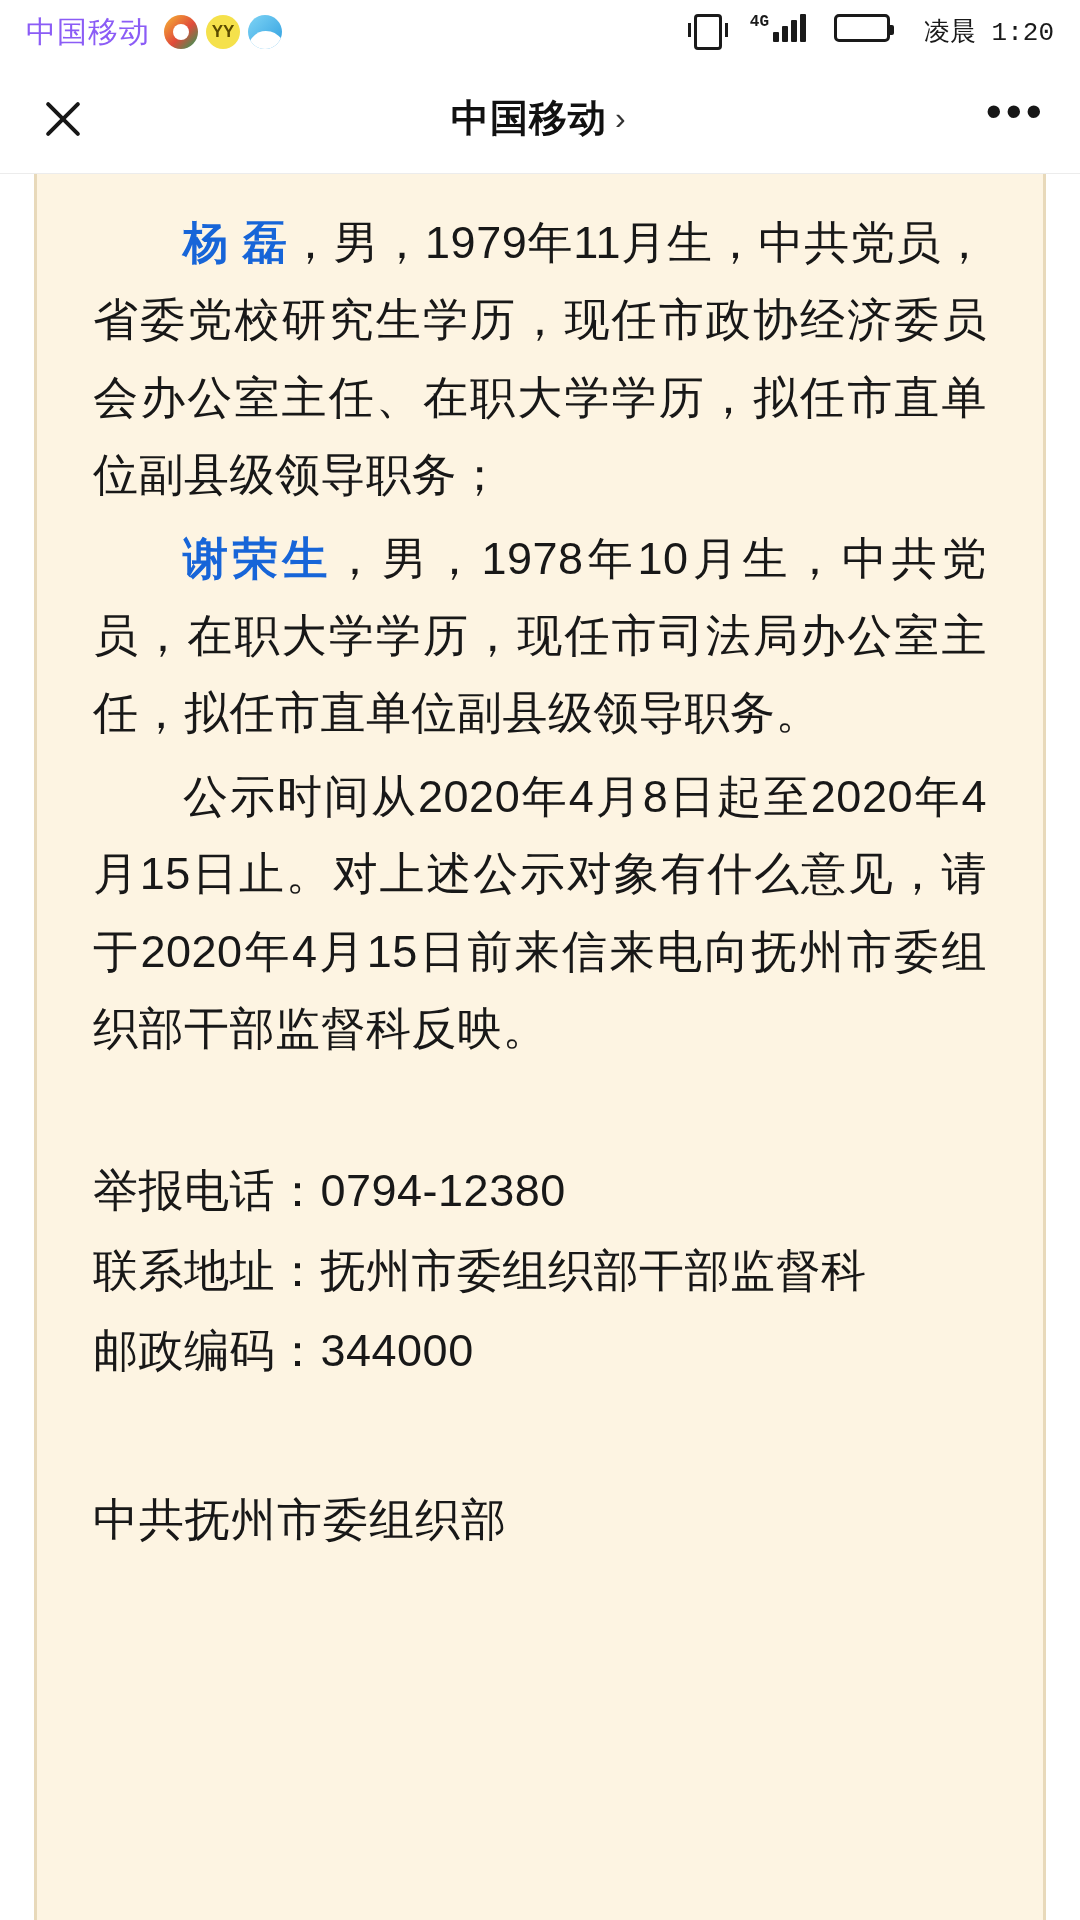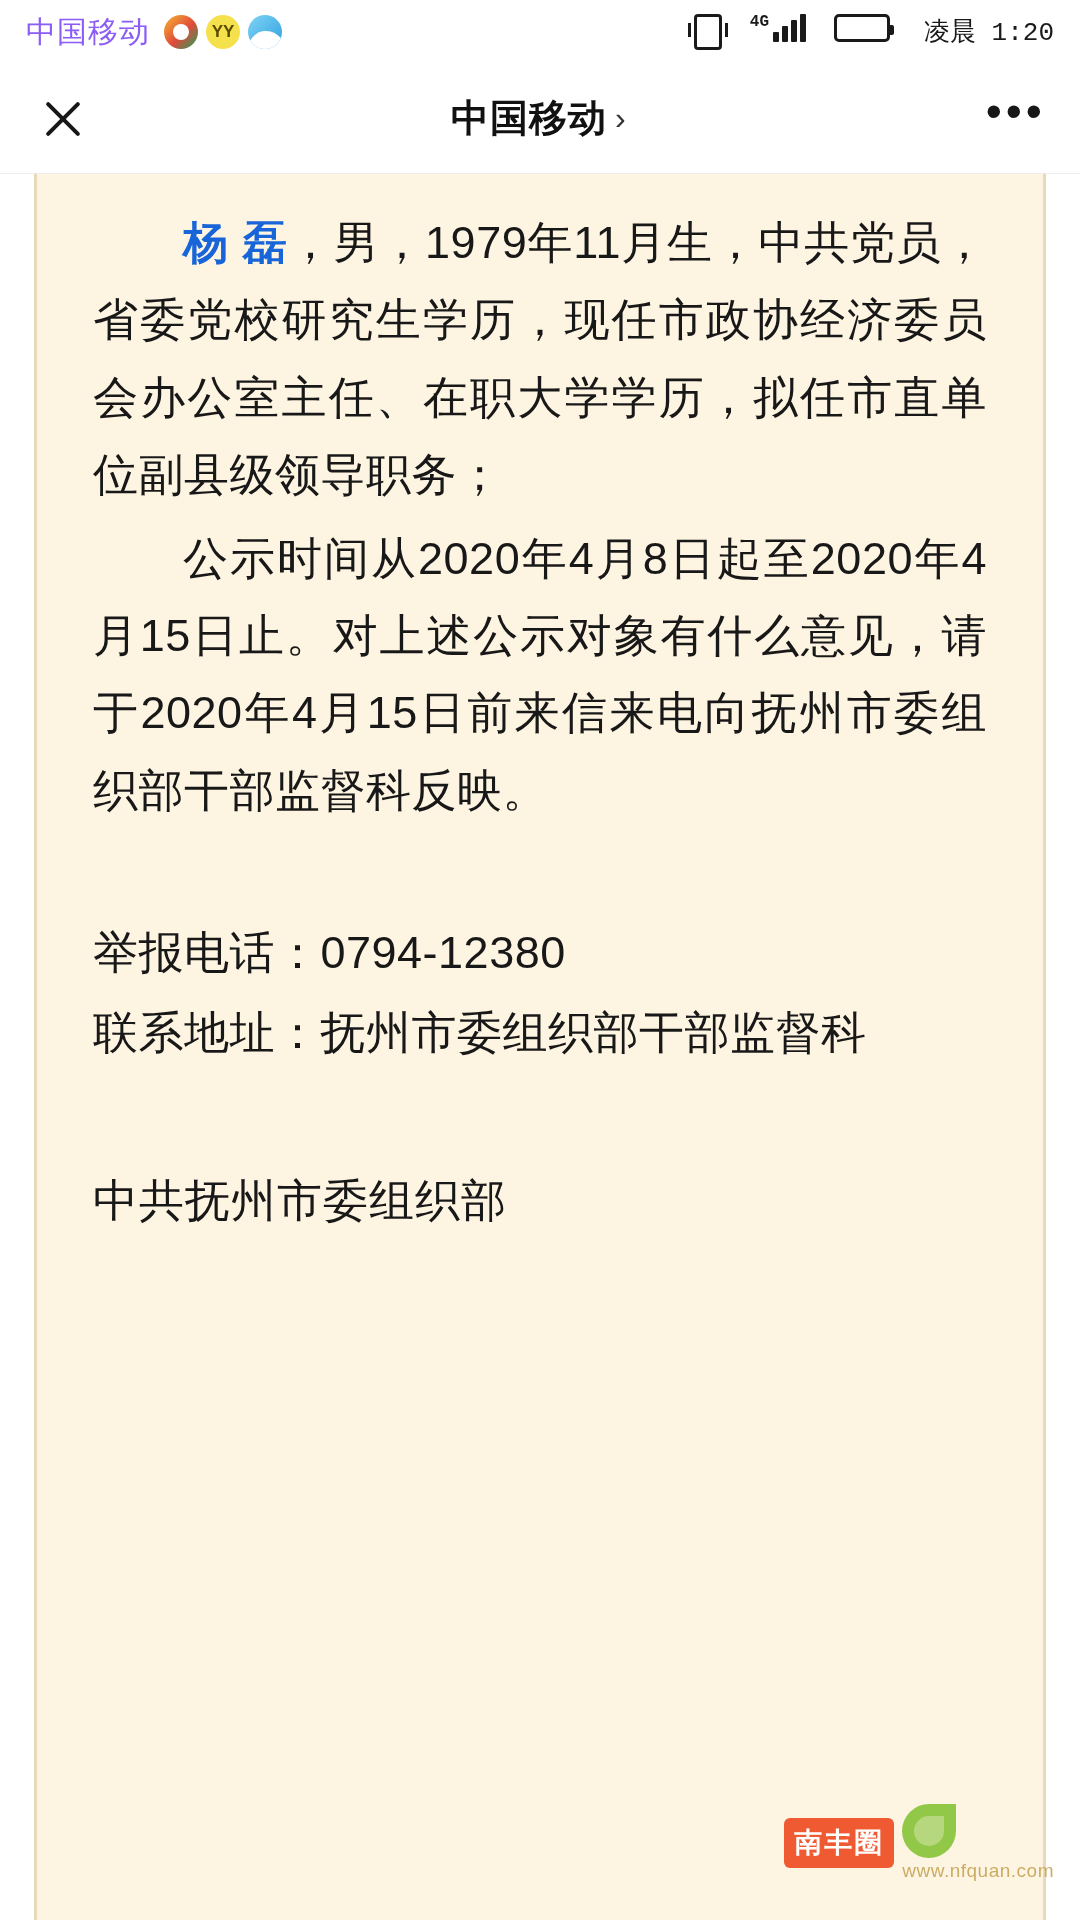--- a/index.html
+++ b/index.html
@@ -324,33 +324,30 @@
   <div class="nav-more">•••</div>
 </div>
 
 <div class="article-wrap">
   <div class="paper">
 
     <p class="para">
       <span class="name-hl">杨 磊</span><span>，男，1979年11月生，中共党员，省委党校研究生学历，现任市政协经济委员会办公室主任、在职大学学历，拟任市直单位副县级领导职务；</span>
     </p>
 
+    <p class="para">
+      <span class="name-hl">谢荣生</span><span>，男，1978年10月生，中共党员，在职大学学历，现任市司法局办公室主任，拟任市直单位副县级领导职务。</span>
+    </p>
 
     <p class="para">公示时间从2020年4月8日起至2020年4月15日止。对上述公示对象有什么意见，请于2020年4月15日前来信来电向抚州市委组织部干部监督科反映。</p>
 
     <div class="spacer-block"></div>
 
     <p class="contact-line">举报电话：0794-12380</p>
     <p class="contact-line">联系地址：抚州市委组织部干部监督科</p>
+    <p class="contact-line">邮政编码：344000</p>
 
     <div class="sign-block">
       <div class="sign-line">中共抚州市委组织部</div>
     </div>
   </div>
 
-  <div class="watermark">
-    <span class="wm-badge">南丰圈</span>
-    <span class="wm-right">
-      <span class="wm-leaf"></span>
-      <span class="wm-url">www.nfquan.com</span>
-    </span>
-  </div>
 </div>
 
 </body></html>

